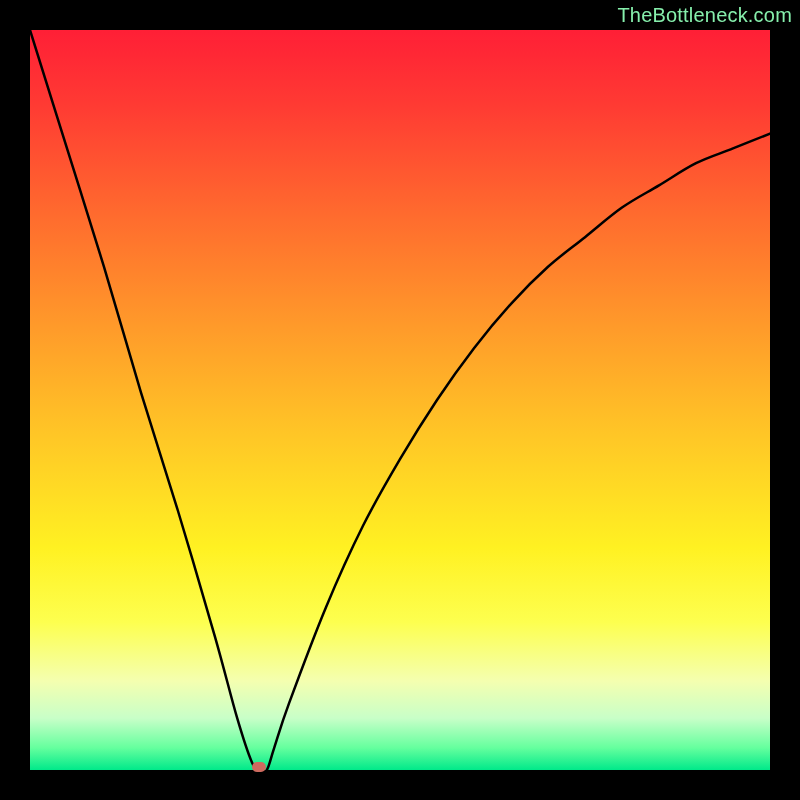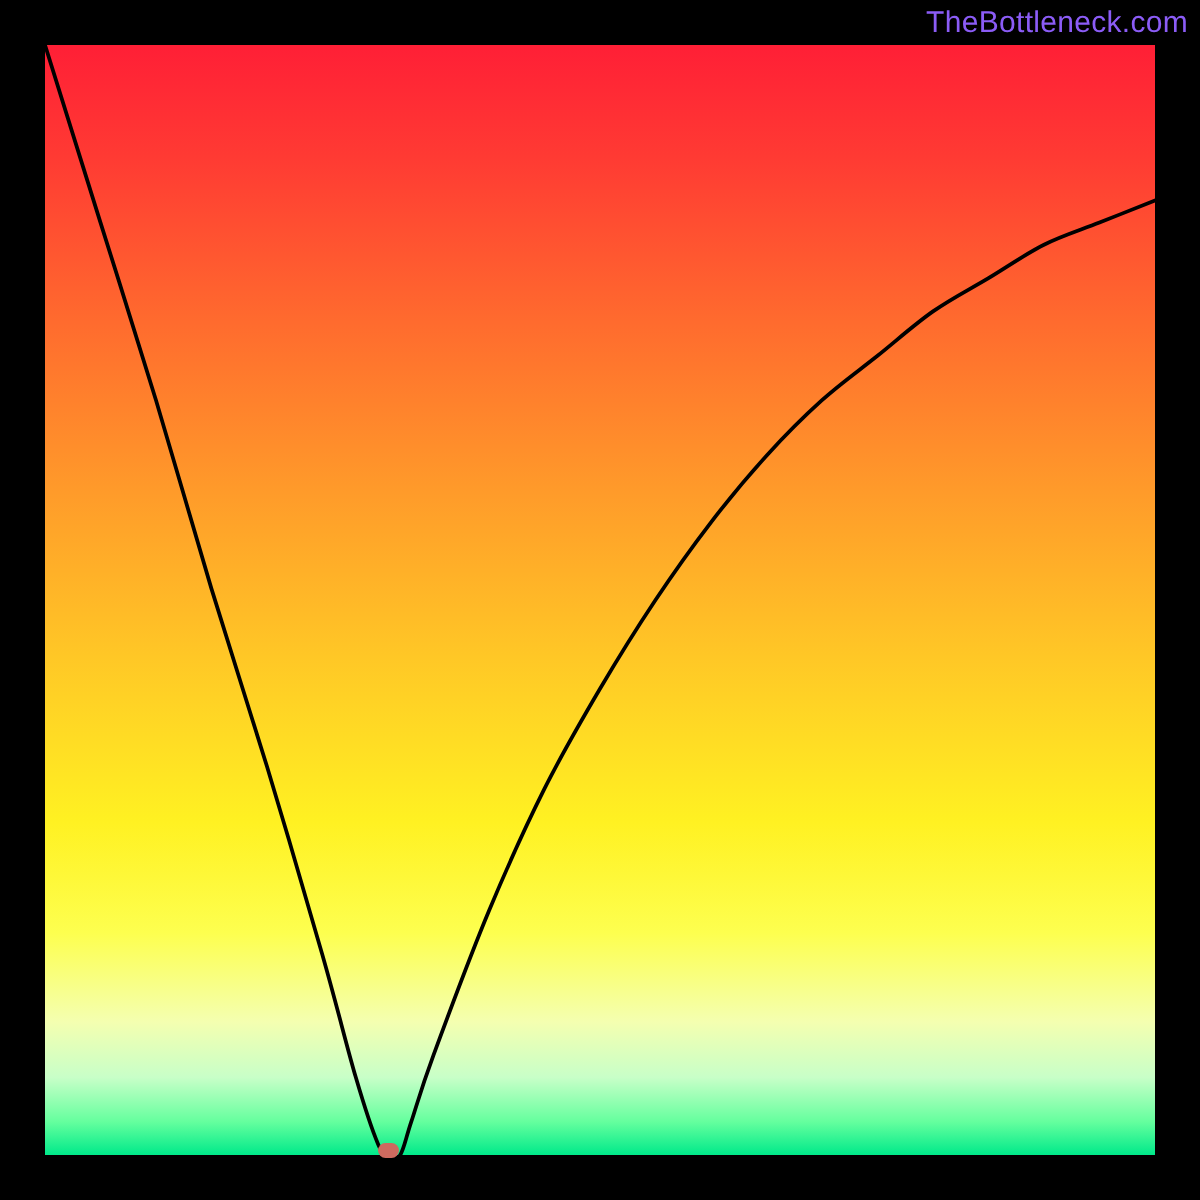--- a/index.html
+++ b/index.html
@@ -36,21 +36,21 @@
       #f4ffb0 88%,
       #c8ffc8 93%,
       #65ff9e 97%,
       #00e98a 100%
     );
   }
   .watermark {
     position: absolute;
     top: 4px;
     right: 8px;
-    color: #8b5cf6;
+    color: #86efac;
     font-size: 20px;
     font-weight: 500;
     letter-spacing: 0.2px;
     z-index: 5;
     margin-left: 36px;
   }
   svg.curve {
     position: absolute;
     left: 0;
     top: 0;

